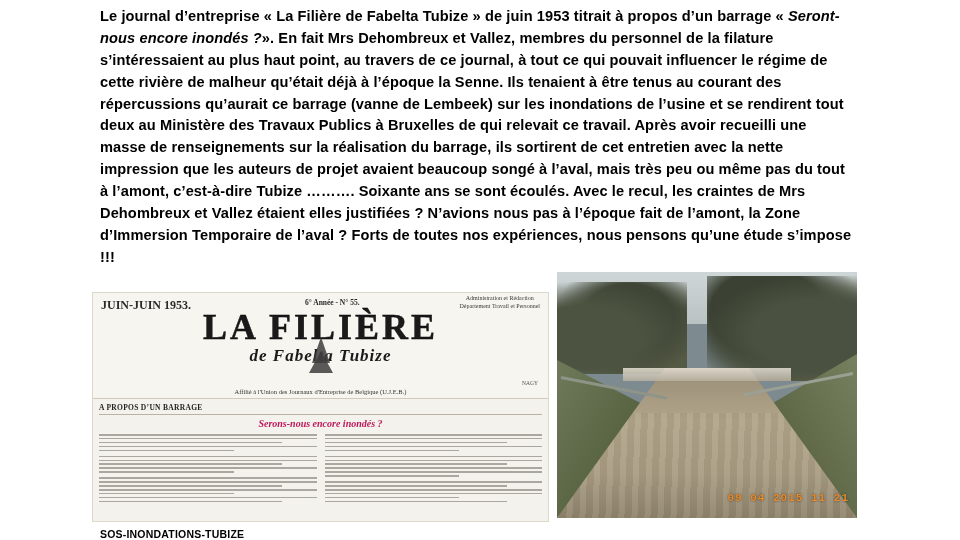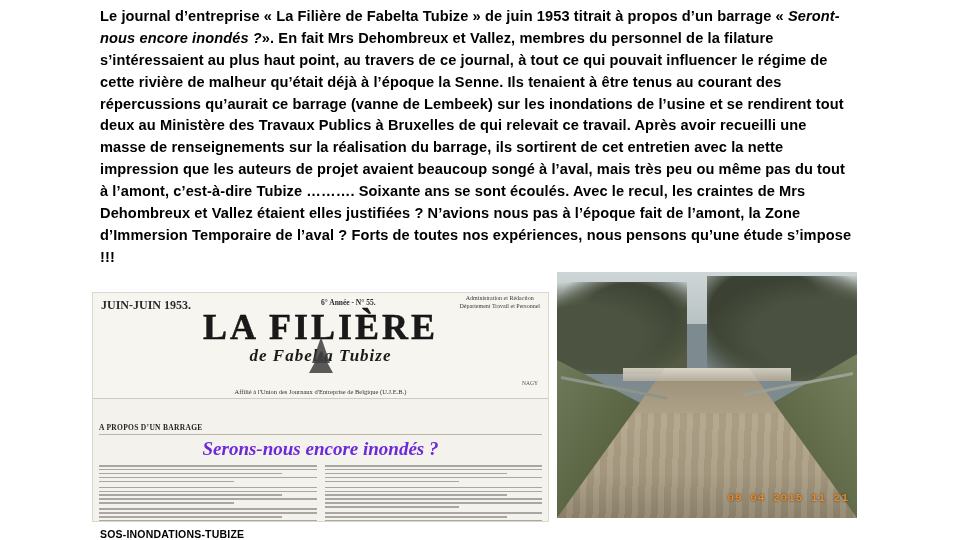--- a/index.html
+++ b/index.html
@@ -64,21 +64,20 @@
     color: #2b2b2b;
   }
   .news-issue {
     position: absolute;
     left: 212px;
     top: 5px;
     font-family: "Liberation Serif", serif;
     font-size: 7.5px;
     font-weight: bold;
     color: #2b2b2b;
-    margin-left: 16px;
   }
   .news-dept {
     position: absolute;
     right: 8px;
     top: 2px;
     text-align: center;
     font-family: "Liberation Serif", serif;
     font-size: 6px;
     color: #3a3a3a;
     line-height: 1.25;
@@ -162,29 +161,28 @@
   }
   .article-kicker {
     font-family: "Liberation Serif", serif;
     font-size: 7.5px;
     font-weight: bold;
     color: #1f1f1f;
     border-bottom: 1px solid #b9b3a3;
     padding-bottom: 2px;
     margin-bottom: 3px;
     letter-spacing: 0.3px;
-    margin-top: 20px;
   }
   .article-title {
     text-align: center;
     font-family: "Liberation Serif", serif;
     font-style: italic;
     font-weight: bold;
-    font-size: 19px;
-    color: #6d28d9;
+    font-size: 10px;
+    color: #be185d;
     margin: 2px 0 5px 0;
   }
   .article-cols {
     display: flex;
     gap: 8px;
   }
   .article-col {
     flex: 1;
   }
   .fakeline {

